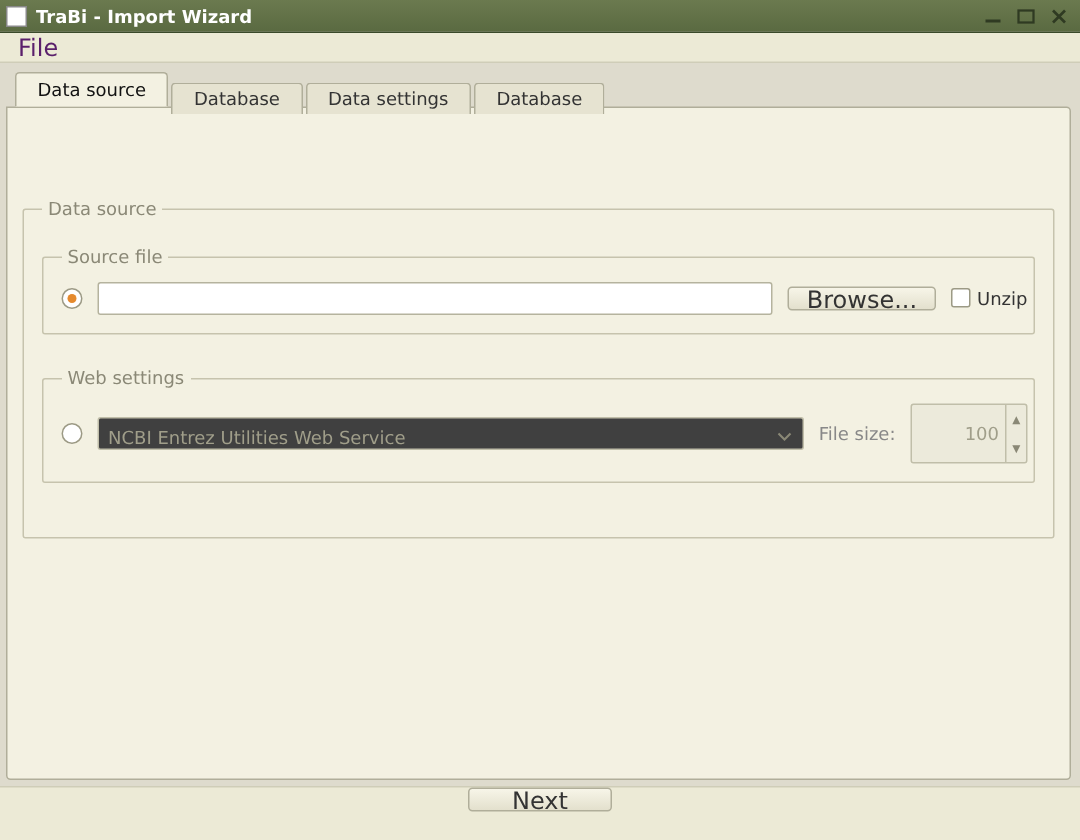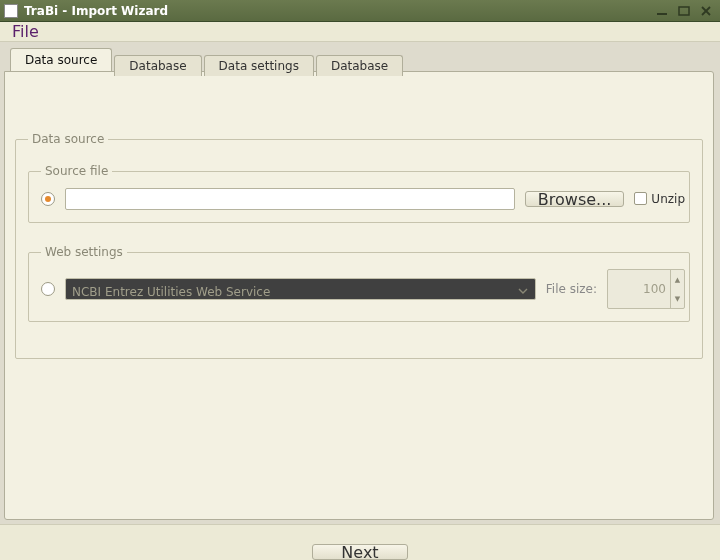--- a/index.html
+++ b/index.html
@@ -223,21 +223,21 @@
   .spin .spinbtns div {
     flex:1;
     display:flex; align-items:center; justify-content:center;
     font-size:7px; color:#8a8876;
   }
   .label-small { color:#888; font-size:12px; white-space:nowrap; }
   
   .footer {
     height: 36px;
     display:flex;
-    align-items:flex-end;
+    align-items:flex-start;
     justify-content:center;
     border-top: 1px solid #cfcdb8;
     background: #ecead6;
   }
   .footer .btn { padding: 0 28px; }
 </style>
 </head>
 <body>
 
 <div class="titlebar">

